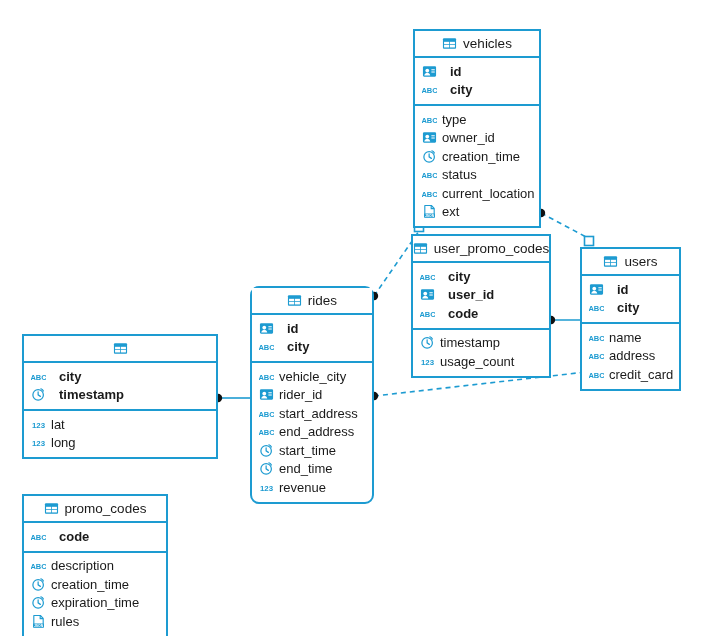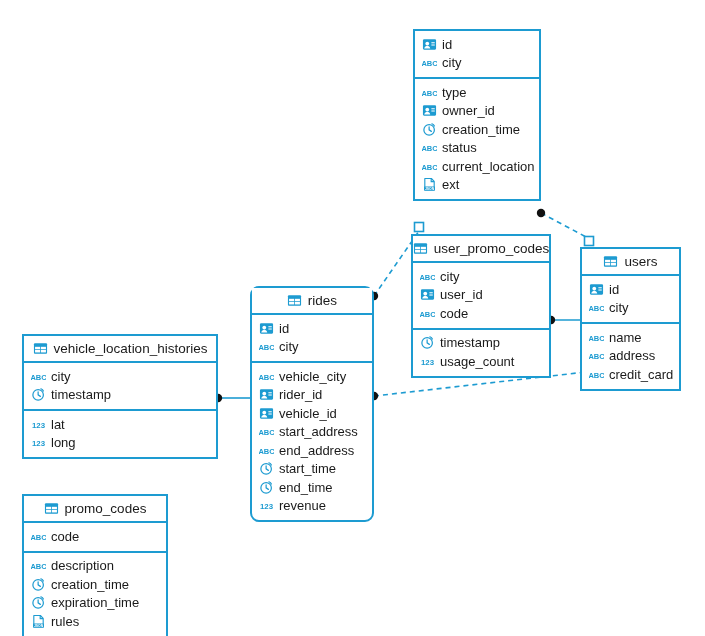--- a/index.html
+++ b/index.html
@@ -68,21 +68,22 @@
     display: flex;
     align-items: center;
     gap: 5px;
     padding: 0 7px;
     height: 18.5px;
     font-size: 13px;
     color: #1a1a1a;
     white-space: nowrap;
   }
   .col-row.pk .col-label {
-    font-weight: normal;
+    font-weight: bold;
+    margin-left: 8px;
   }
   .col-label {
     line-height: 1;
   }
 
   .tico {
     width: 15px;
     height: 15px;
     flex: 0 0 15px;
     display: block;
@@ -126,20 +127,30 @@
     </g>
 
     <g>
       <path d="M 374 396 L 586 372" stroke="#1d9bd1" stroke-width="1.6" stroke-dasharray="5 4" fill="none"></path>
       <circle cx="374" cy="396" r="4.2" fill="#111111"></circle>
       <rect x="582.5" y="357.5" width="9" height="9" fill="#ffffff" stroke="#1d9bd1" stroke-width="1.6"></rect>
     </g>
   </svg>
 
 <div class="table-node" id="node-vehicles">
+      <div class="tbl-header">
+        <svg class="tico" viewBox="0 0 16 16" xmlns="http://www.w3.org/2000/svg">
+          <rect x="1" y="2.5" width="14" height="11" rx="1" fill="#1d9bd1"></rect>
+          <rect x="2.2" y="6.2" width="5.4" height="2.6" fill="#ffffff"></rect>
+          <rect x="8.4" y="6.2" width="5.4" height="2.6" fill="#ffffff"></rect>
+          <rect x="2.2" y="9.6" width="5.4" height="2.6" fill="#ffffff"></rect>
+          <rect x="8.4" y="9.6" width="5.4" height="2.6" fill="#ffffff"></rect>
+        </svg>
+        <span class="hdr-label">vehicles</span>
+      </div>
       <div class="col-group">
         <div class="col-row pk">
           <svg class="tico" viewBox="0 0 16 16" xmlns="http://www.w3.org/2000/svg">
             <rect x="1" y="2.5" width="14" height="11" rx="1.2" fill="#1d9bd1"></rect>
             <circle cx="5.6" cy="7" r="2" fill="#ffffff"></circle>
             <path d="M2.4 12.2c0.4-1.9 1.7-2.8 3.2-2.8s2.8 0.9 3.2 2.8z" fill="#ffffff"></path>
             <rect x="10" y="5.6" width="3.6" height="1.1" fill="#ffffff"></rect>
             <rect x="10" y="8" width="3.6" height="1.1" fill="#ffffff"></rect>
           </svg>
           <span class="col-label">id</span>
@@ -342,30 +353,20 @@
             <rect x="1" y="2.5" width="14" height="11" rx="1.2" fill="#1d9bd1"></rect>
             <circle cx="5.6" cy="7" r="2" fill="#ffffff"></circle>
             <path d="M2.4 12.2c0.4-1.9 1.7-2.8 3.2-2.8s2.8 0.9 3.2 2.8z" fill="#ffffff"></path>
             <rect x="10" y="5.6" width="3.6" height="1.1" fill="#ffffff"></rect>
             <rect x="10" y="8" width="3.6" height="1.1" fill="#ffffff"></rect>
           </svg>
           <span class="col-label">rider_id</span>
         </div>
         <div class="col-row">
           <svg class="tico" viewBox="0 0 16 16" xmlns="http://www.w3.org/2000/svg">
-            <rect x="1" y="2.5" width="14" height="11" rx="1.2" fill="#1d9bd1"></rect>
-            <circle cx="5.6" cy="7" r="2" fill="#ffffff"></circle>
-            <path d="M2.4 12.2c0.4-1.9 1.7-2.8 3.2-2.8s2.8 0.9 3.2 2.8z" fill="#ffffff"></path>
-            <rect x="10" y="5.6" width="3.6" height="1.1" fill="#ffffff"></rect>
-            <rect x="10" y="8" width="3.6" height="1.1" fill="#ffffff"></rect>
-          </svg>
-          <span class="col-label">vehicle_id</span>
-        </div>
-        <div class="col-row">
-          <svg class="tico" viewBox="0 0 16 16" xmlns="http://www.w3.org/2000/svg">
             <text x="8" y="11.2" font-family="Liberation Sans, sans-serif" font-size="8" font-weight="bold" fill="#1d9bd1" text-anchor="middle">ABC</text>
           </svg>
           <span class="col-label">start_address</span>
         </div>
         <div class="col-row">
           <svg class="tico" viewBox="0 0 16 16" xmlns="http://www.w3.org/2000/svg">
             <text x="8" y="11.2" font-family="Liberation Sans, sans-serif" font-size="8" font-weight="bold" fill="#1d9bd1" text-anchor="middle">ABC</text>
           </svg>
           <span class="col-label">end_address</span>
         </div>
@@ -395,21 +396,20 @@
     </div>
     <div class="table-node" id="node-vehicle_location_histories">
       <div class="tbl-header">
         <svg class="tico" viewBox="0 0 16 16" xmlns="http://www.w3.org/2000/svg">
           <rect x="1" y="2.5" width="14" height="11" rx="1" fill="#1d9bd1"></rect>
           <rect x="2.2" y="6.2" width="5.4" height="2.6" fill="#ffffff"></rect>
           <rect x="8.4" y="6.2" width="5.4" height="2.6" fill="#ffffff"></rect>
           <rect x="2.2" y="9.6" width="5.4" height="2.6" fill="#ffffff"></rect>
           <rect x="8.4" y="9.6" width="5.4" height="2.6" fill="#ffffff"></rect>
         </svg>
-        <span class="hdr-label">vehicle_location_histories</span>
       </div>
       <div class="col-group">
         <div class="col-row pk">
           <svg class="tico" viewBox="0 0 16 16" xmlns="http://www.w3.org/2000/svg">
             <text x="8" y="11.2" font-family="Liberation Sans, sans-serif" font-size="8" font-weight="bold" fill="#1d9bd1" text-anchor="middle">ABC</text>
           </svg>
           <span class="col-label">city</span>
         </div>
         <div class="col-row pk">
           <svg class="tico" viewBox="0 0 16 16" xmlns="http://www.w3.org/2000/svg">

